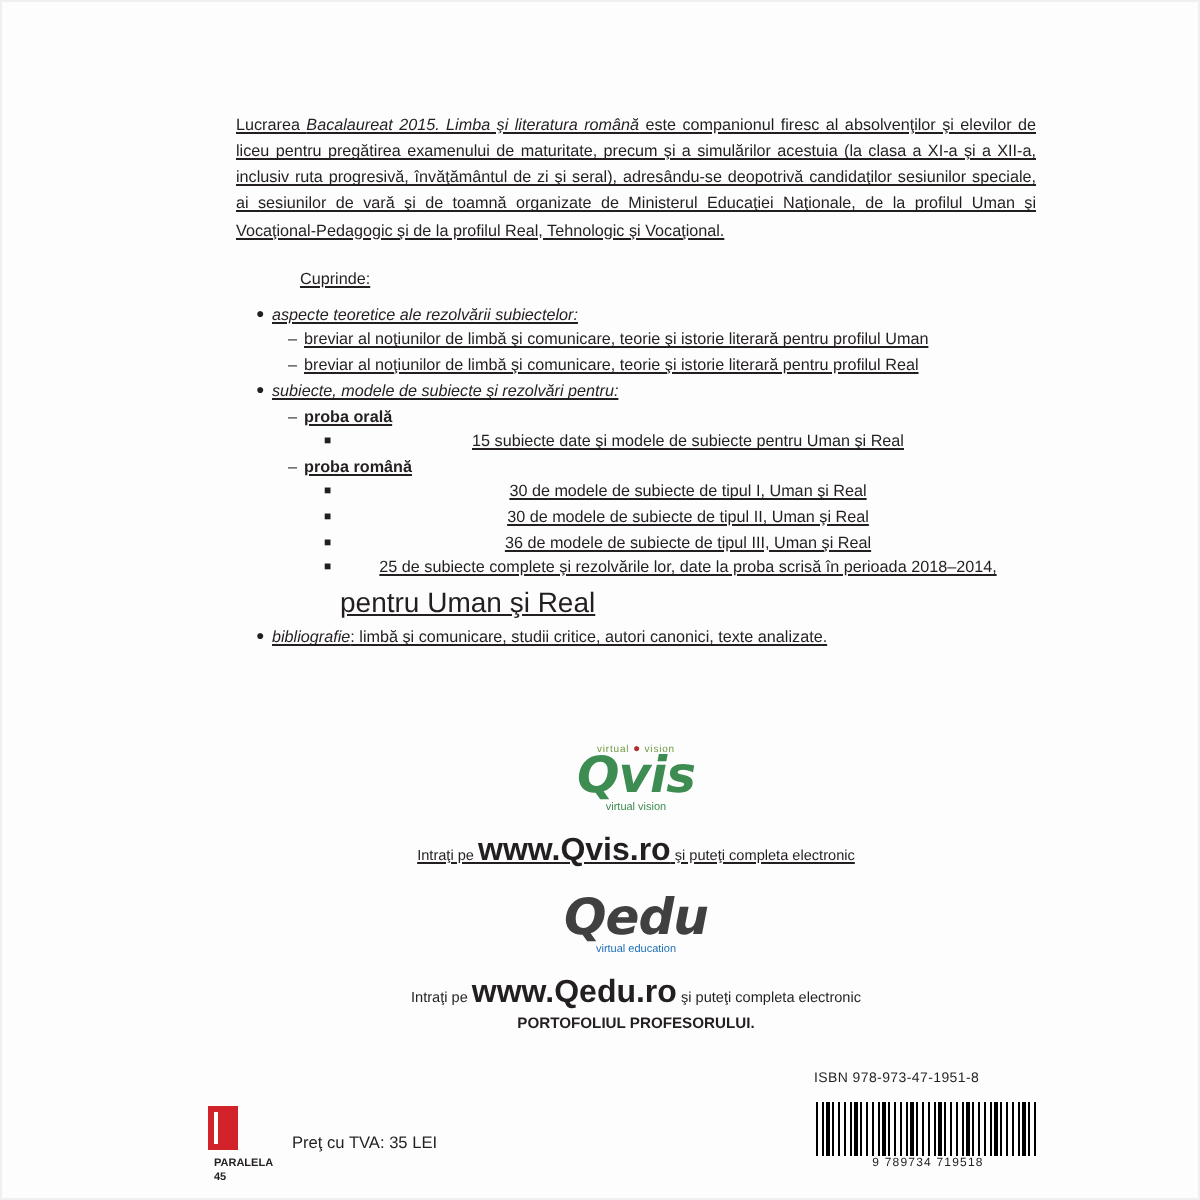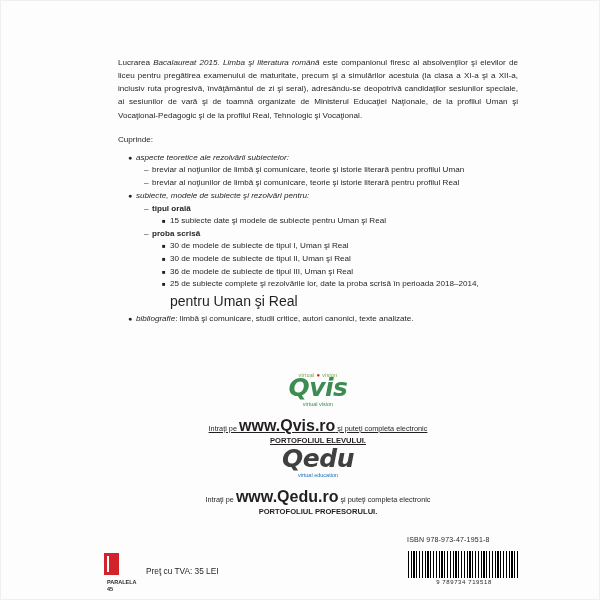--- a/index.html
+++ b/index.html
@@ -28,34 +28,36 @@
     left: 0; top: 0; right: 0; bottom: 0;
     border: 1px solid #f0f0f0;
     pointer-events: none;
   }
 
   .content {
     position: absolute;
     left: 118px;
     top: 48px;
     width: 400px;
+    text-decoration: underline;
   }
 
   .intro {
     font-size: 8.1px;
     line-height: 1.62;
     text-align: justify;
     color: #231f20;
   }
   .intro i { font-style: italic; }
 
   .cuprins-label {
     margin-top: 13px;
     font-size: 8.1px;
     color: #231f20;
+    margin-left: 32px;
   }
 
   ul.lvl1 {
     list-style: none;
     margin: 3px 0 0 0;
     padding: 0 0 0 10px;
   }
   ul.lvl1 > li {
     position: relative;
     font-size: 8.1px;
@@ -93,20 +95,21 @@
   ul.lvl3 {
     list-style: none;
     margin: 0;
     padding: 0 0 0 10px;
   }
   ul.lvl3 > li {
     position: relative;
     font-size: 8.1px;
     line-height: 1.55;
     padding-left: 8px;
+    text-align: center;
   }
   ul.lvl3 > li > .sqbullet {
     position: absolute;
     left: 0;
     top: 0;
     font-size: 6px;
     line-height: 2.1;
   }
   .cont-line {
     padding-left: 18px;
@@ -273,31 +276,31 @@
           </li>
         </ul>
       </li>
 
       <li>
         <span class="bullet">●</span>
         <span class="it">subiecte, modele de subiecte şi rezolvări pentru:</span>
         <ul class="lvl2">
           <li>
             <span class="dash">–</span>
-            <span class="bold">tipul orală</span>
+            <span class="bold">proba orală</span>
             <ul class="lvl3">
               <li>
                 <span class="sqbullet">■</span>
                 <span>15 subiecte date şi modele de subiecte pentru Uman şi Real</span>
               </li>
             </ul>
           </li>
           <li>
             <span class="dash">–</span>
-            <span class="bold">proba scrisă</span>
+            <span class="bold">proba română</span>
             <ul class="lvl3">
               <li>
                 <span class="sqbullet">■</span>
                 <span>30 de modele de subiecte de tipul I, Uman şi Real</span>
               </li>
               <li>
                 <span class="sqbullet">■</span>
                 <span>30 de modele de subiecte de tipul II, Uman şi Real</span>
               </li>
               <li>
@@ -326,21 +329,20 @@
     <div class="logo-wrap">
       <div class="logo-top">
         <span>virtual</span>
         <span class="dot">●</span>
         <span>vision</span>
       </div>
       <div class="logo-main">Qvis</div>
       <div class="logo-sub">virtual vision</div>
     </div>
     <div class="promo-line1"><span>Intraţi pe </span><span class="big">www.Qvis.ro</span><span> şi puteţi completa electronic</span></div>
-    <div class="promo-line2">PORTOFOLIUL ELEVULUI.</div>
   </div>
 
   <div class="promo promo-qedu qedu">
     <div class="logo-wrap">
       <div class="logo-main">Qedu</div>
       <div class="logo-sub">virtual education</div>
     </div>
     <div class="promo-line1"><span>Intraţi pe </span><span class="big">www.Qedu.ro</span><span> şi puteţi completa electronic</span></div>
     <div class="promo-line2">PORTOFOLIUL PROFESORULUI.</div>
   </div>

